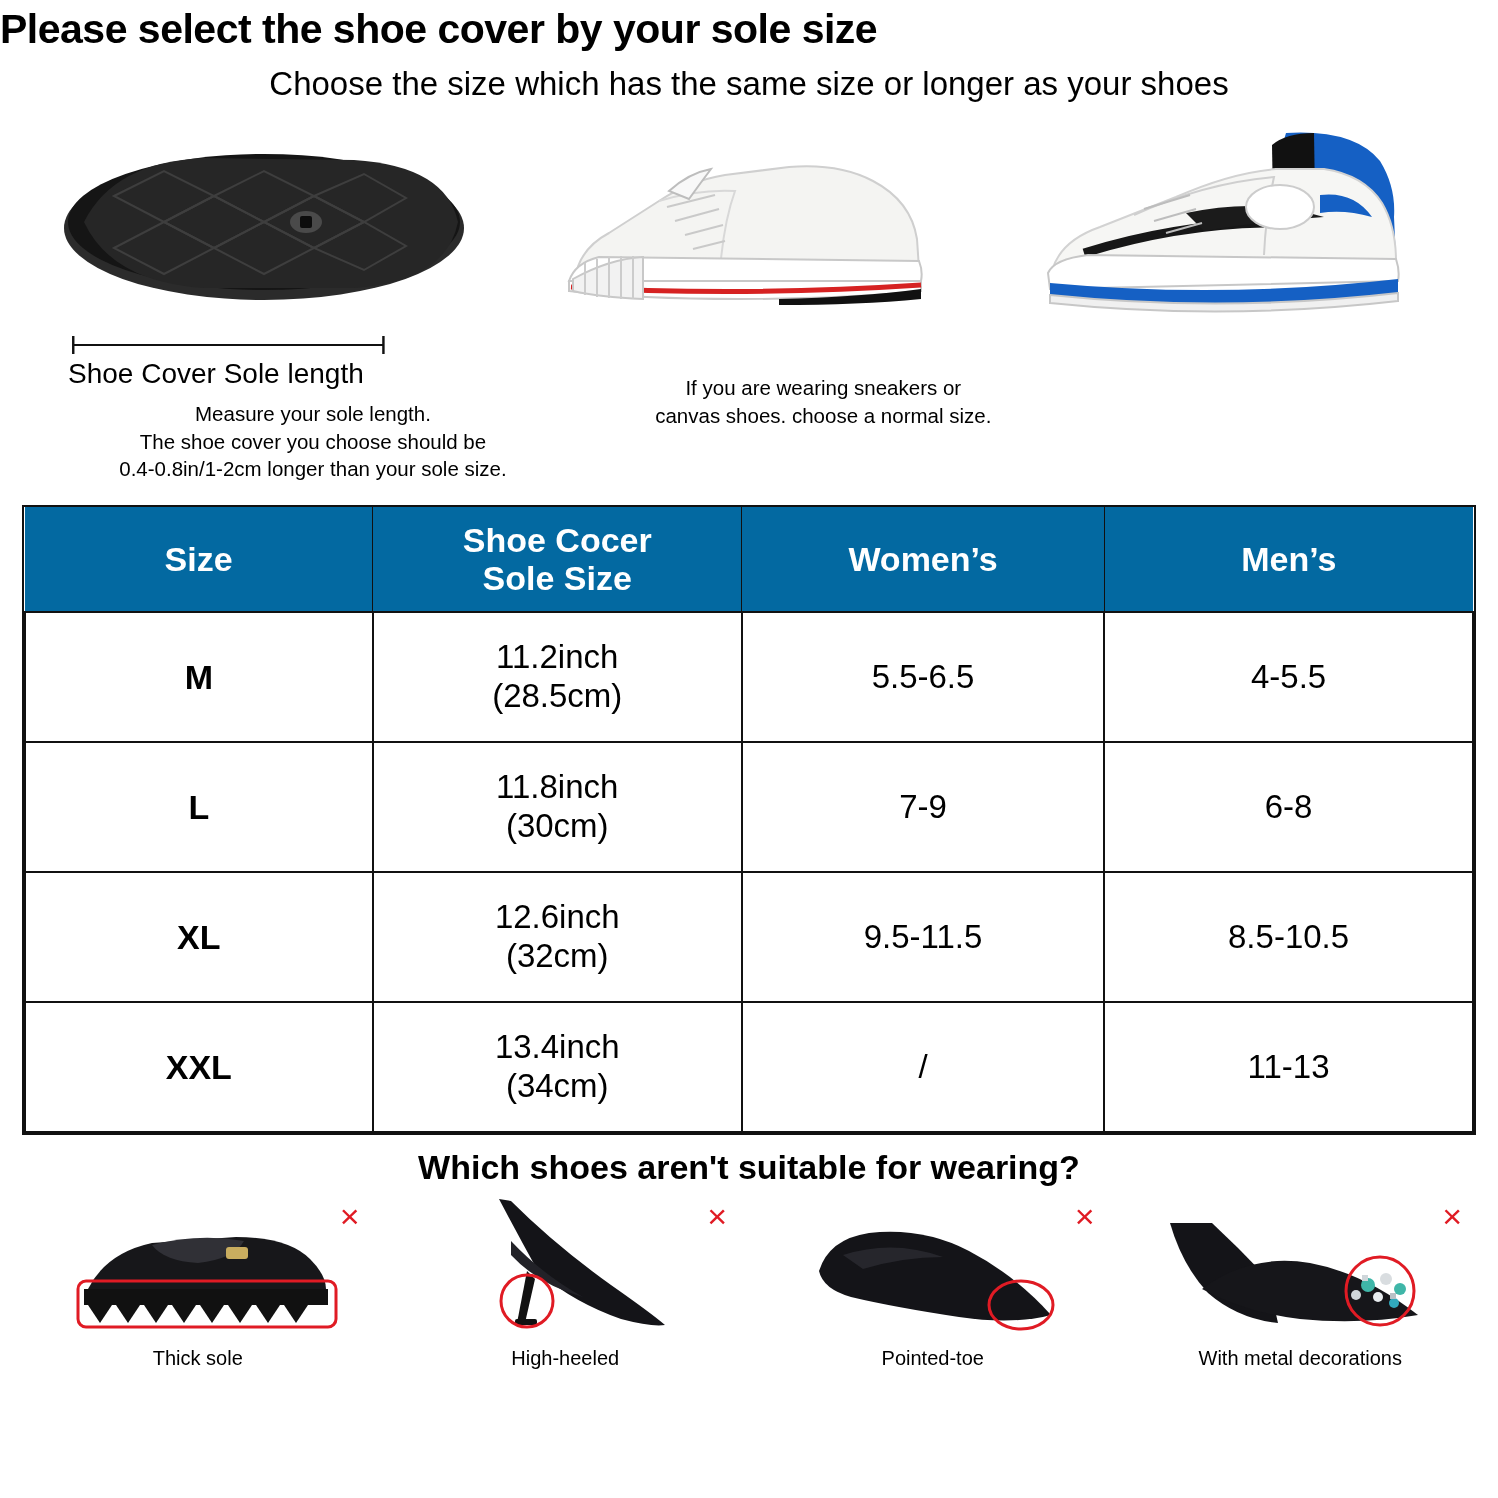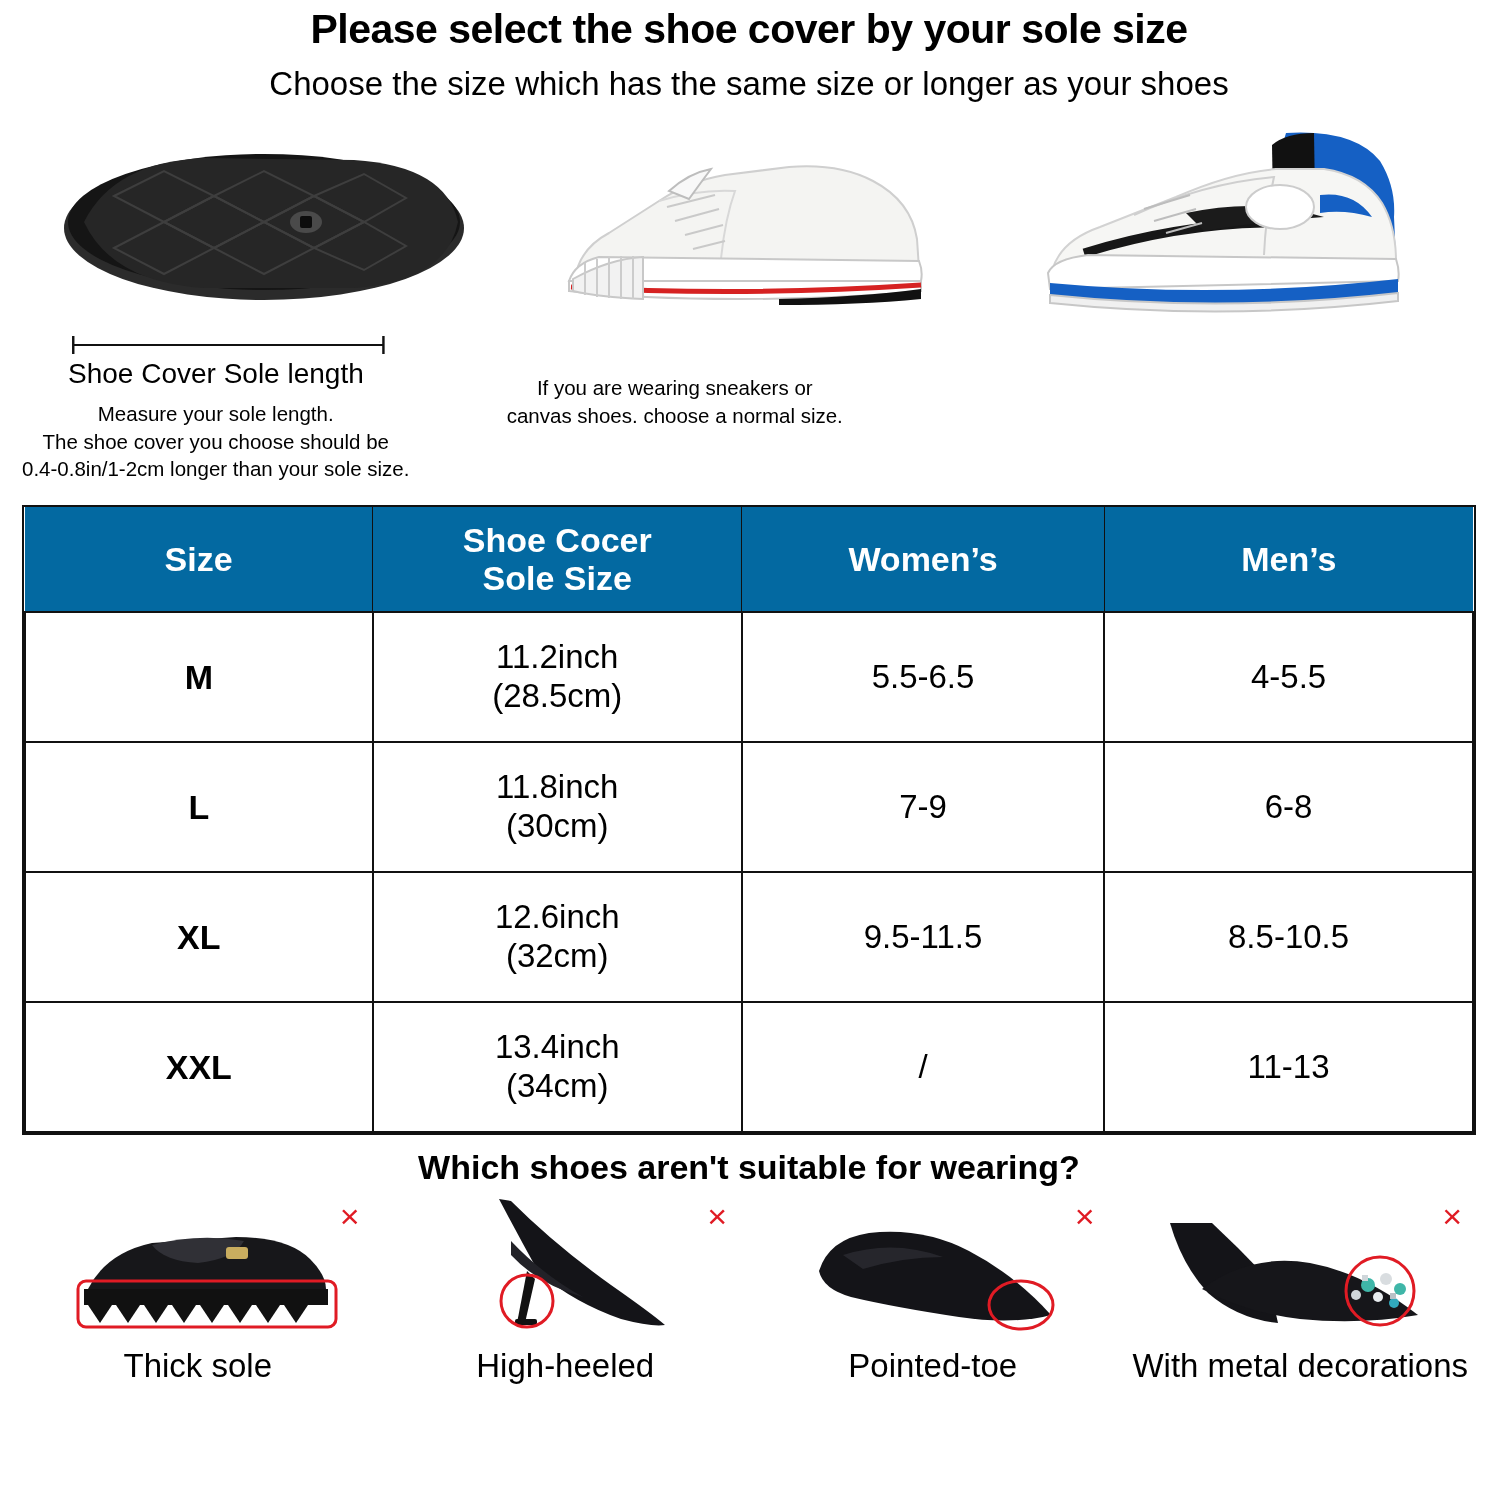--- a/index.html
+++ b/index.html
@@ -16,21 +16,21 @@
   }
   .page {
     width: 1498px;
     height: 1498px;
     position: relative;
     box-sizing: border-box;
   }
 
   
   .title {
-    text-align: center;
+    text-align: left;
     font-size: 41px;
     font-weight: bold;
     letter-spacing: -0.5px;
     margin: 6px 0 0 0;
     line-height: 1.15;
   }
   .subtitle {
     text-align: center;
     font-size: 33px;
     font-weight: normal;
@@ -42,21 +42,21 @@
   .top-row {
     display: flex;
     margin-top: 18px;
     padding: 0 22px;
     box-sizing: border-box;
   }
   .col {
     flex: 1 1 33.33%;
     display: flex;
     flex-direction: column;
-    align-items: flex-start;
+    align-items: flex-end;
   }
   .art {
     height: 215px;
     width: 100%;
     display: flex;
     align-items: center;
     justify-content: center;
     position: relative;
   }
   .caption {
@@ -142,21 +142,21 @@
   }
   .bad-art {
     height: 150px;
     width: 100%;
     position: relative;
     display: flex;
     align-items: flex-end;
     justify-content: center;
   }
   .bad-label {
-    font-size: 33px;
+    font-size: 20px;
     text-align: left;
     margin-top: 4px;
   }
   .xmark {
     position: absolute;
     top: 6px;
     right: 22px;
     color: #e01b24;
     font-size: 34px;
     line-height: 1;

